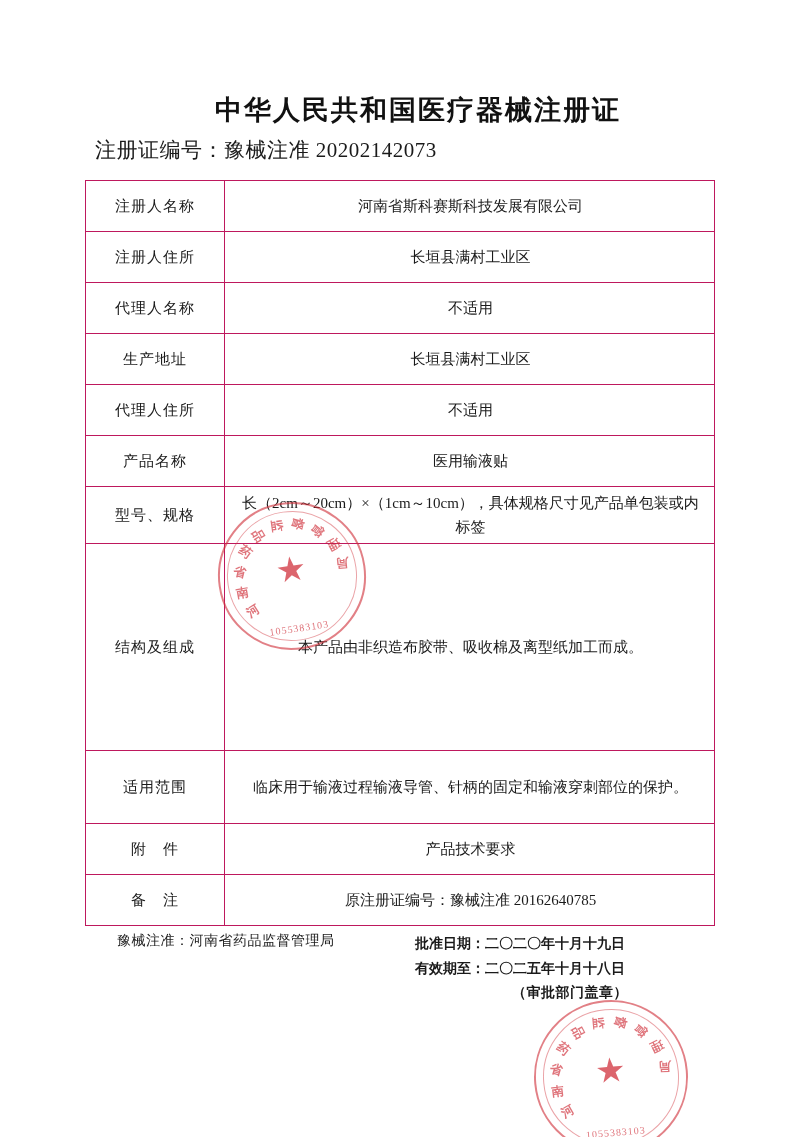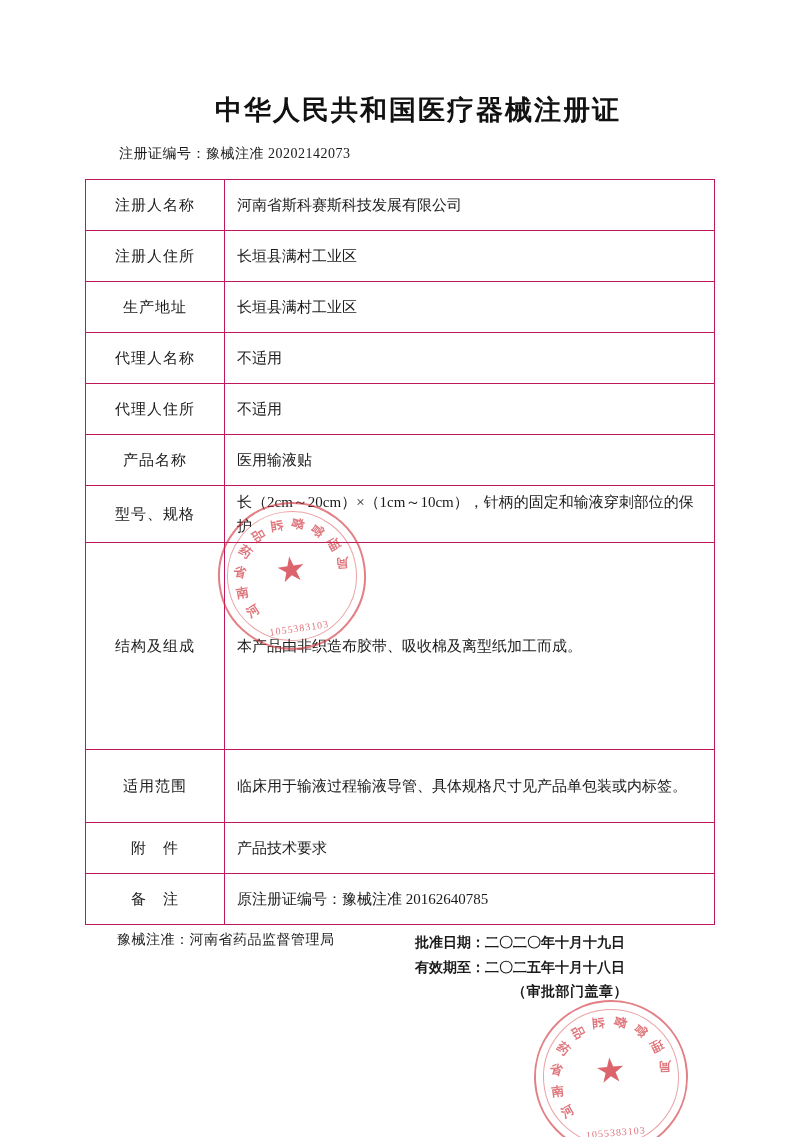--- a/index.html
+++ b/index.html
@@ -24,23 +24,23 @@
   .doc-title {
     text-align: center;
     font-size: 27px;
     font-weight: bold;
     letter-spacing: 2px;
     margin-top: 92px;
     color: #111;
     margin-left: 36px;
   }
   .reg-number-row {
-    margin-top: 17px;
-    padding-left: 119px;
-    font-size: 14px;
+    margin-top: 8px;
+    padding-left: 95px;
+    font-size: 21px;
     letter-spacing: 0.5px;
   }
   .cert-table {
     margin: 16px auto 0 auto;
     width: 630px;
     border-collapse: collapse;
     table-layout: fixed;
   }
   .cert-table td {
     border: 1px solid #be185d;
@@ -49,21 +49,21 @@
     vertical-align: middle;
     line-height: 1.6;
   }
   .cert-table td.label {
     width: 118px;
     text-align: center;
     letter-spacing: 1px;
     white-space: nowrap;
   }
   .cert-table td.value {
-    text-align: left;
+    text-align: center;
     padding-left: 12px;
   }
   .row-normal td { height: 50px; }
   .row-spec td { height: 56px; }
   .row-struct td { height: 206px; }
   .row-scope td { height: 72px; }
   .spaced-label {
     letter-spacing: 8px;
     padding-left: 8px;
     margin-top: 20px;
@@ -167,46 +167,46 @@
     <tbody>
       <tr class="row-normal">
         <td class="label">注册人名称</td>
         <td class="value">河南省斯科赛斯科技发展有限公司</td>
       </tr>
       <tr class="row-normal">
         <td class="label">注册人住所</td>
         <td class="value">长垣县满村工业区</td>
       </tr>
       <tr class="row-normal">
+        <td class="label">代理人名称</td>
+        <td class="value">不适用</td>
+      </tr>
+      <tr class="row-normal">
         <td class="label">生产地址</td>
         <td class="value">长垣县满村工业区</td>
       </tr>
       <tr class="row-normal">
-        <td class="label">代理人名称</td>
-        <td class="value">不适用</td>
-      </tr>
-      <tr class="row-normal">
         <td class="label">代理人住所</td>
         <td class="value">不适用</td>
       </tr>
       <tr class="row-normal">
         <td class="label">产品名称</td>
         <td class="value">医用输液贴</td>
       </tr>
       <tr class="row-spec">
         <td class="label">型号、规格</td>
-        <td class="value">长（2cm～20cm）×（1cm～10cm），针柄的固定和输液穿刺部位的保护</td>
+        <td class="value">长（2cm～20cm）×（1cm～10cm），具体规格尺寸见产品单包装或内标签</td>
       </tr>
       <tr class="row-struct">
         <td class="label">结构及组成</td>
         <td class="value">本产品由非织造布胶带、吸收棉及离型纸加工而成。</td>
       </tr>
       <tr class="row-scope">
         <td class="label">适用范围</td>
-        <td class="value">临床用于输液过程输液导管、具体规格尺寸见产品单包装或内标签。</td>
+        <td class="value">临床用于输液过程输液导管、针柄的固定和输液穿刺部位的保护。</td>
       </tr>
       <tr class="row-normal">
         <td class="label spaced-label">附　件</td>
         <td class="value">产品技术要求</td>
       </tr>
       <tr class="row-normal">
         <td class="label spaced-label">备　注</td>
         <td class="value">原注册证编号：豫械注准 20162640785</td>
       </tr>
     </tbody>

